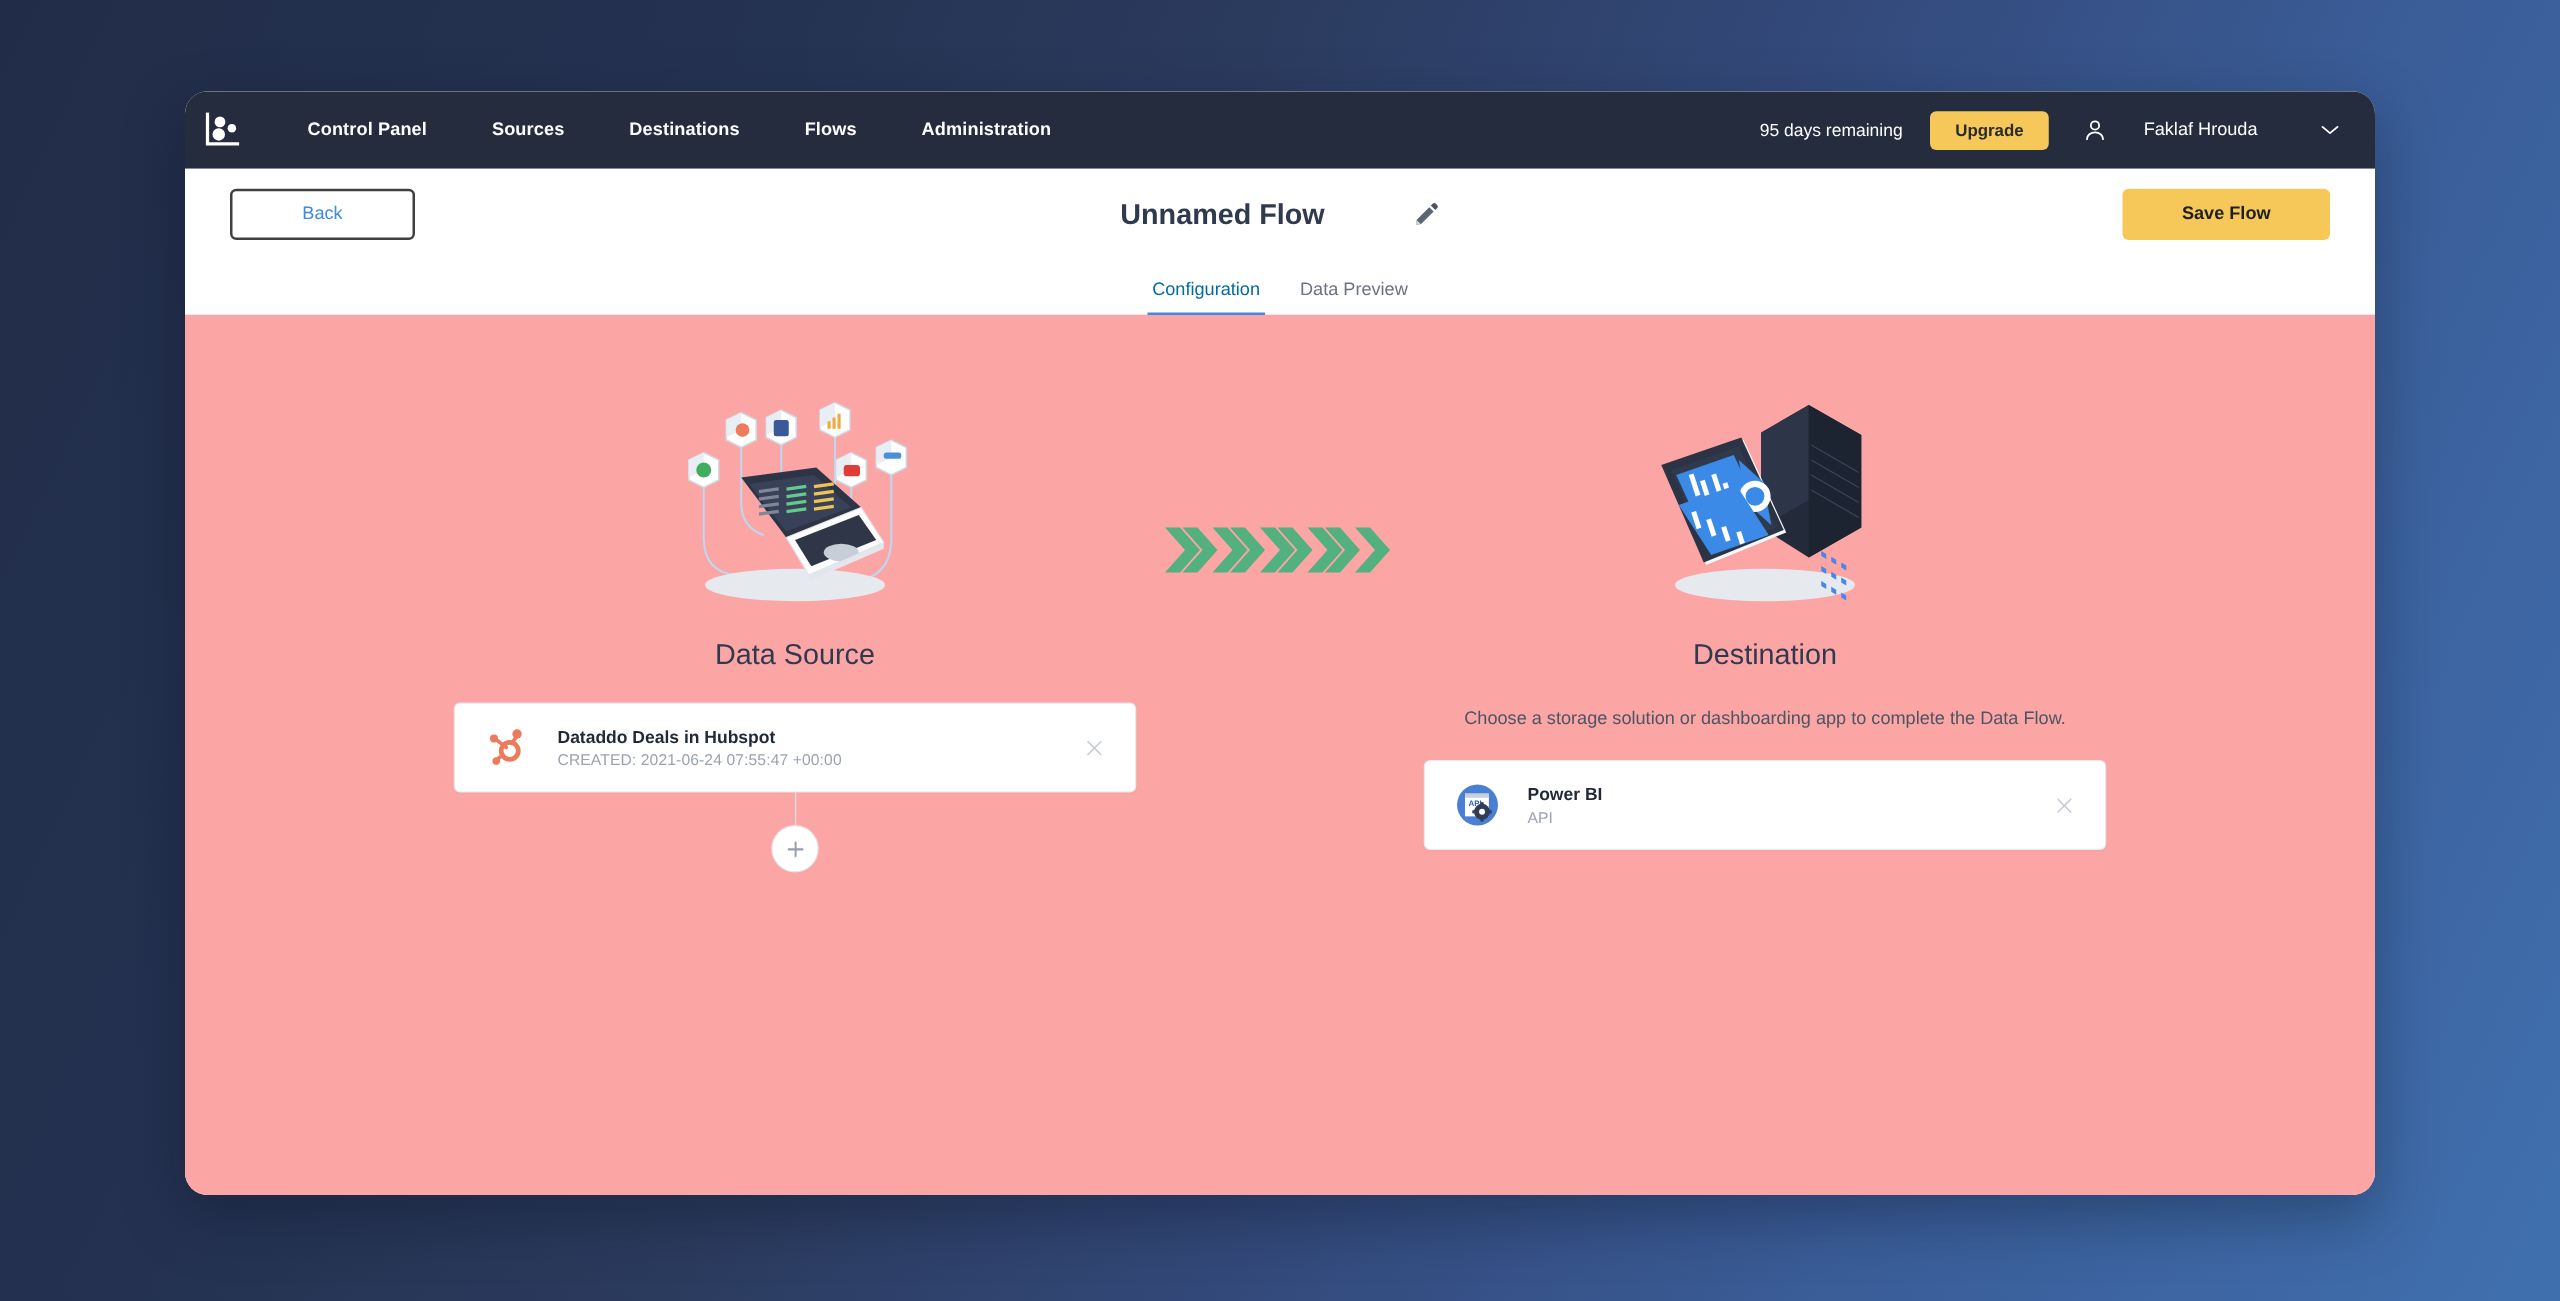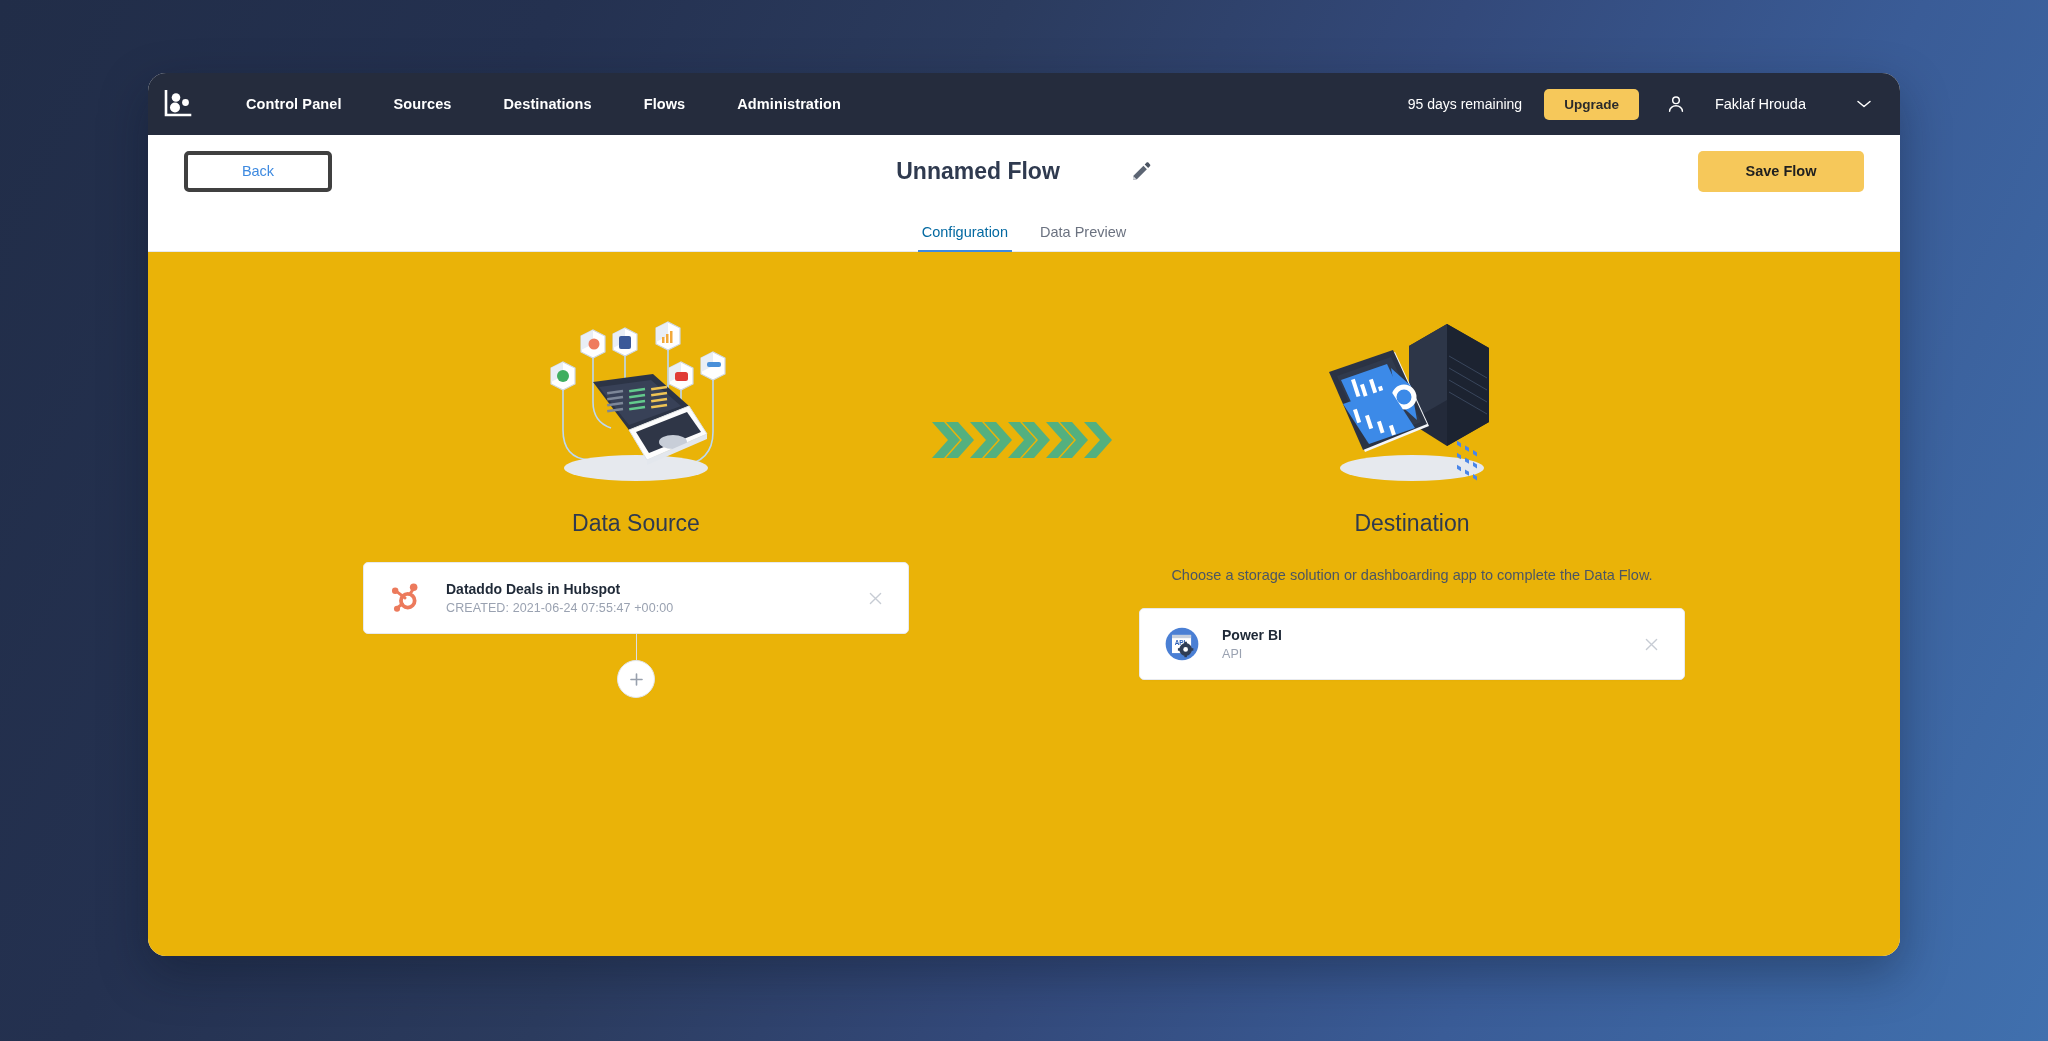--- a/index.html
+++ b/index.html
@@ -135,21 +135,21 @@
     background: #ffffff;
     display: flex;
     align-items: center;
     padding: 0 36px;
     position: relative;
   }
 
   .back-btn {
     width: 148px;
     height: 41px;
-    border: 4px solid #404040;
+    border: 2px solid #404040;
     border-radius: 5px;
     background: #ffffff;
     color: #3e8ae0;
     font-size: 14.5px;
     font-family: inherit;
     cursor: pointer;
   }
 
   .flow-title-group {
     position: absolute;
@@ -223,21 +223,21 @@
     left: 12px;
     right: 12px;
     bottom: -1px;
     height: 2.5px;
     background: #3e8ae0;
   }
 
   
   .canvas {
     flex: 1;
-    background: #eab308;
+    background: #fca5a5;
     position: relative;
     padding-top: 58px;
   }
 
   .columns {
     display: flex;
     justify-content: center;
     align-items: flex-start;
     gap: 0;
   }

